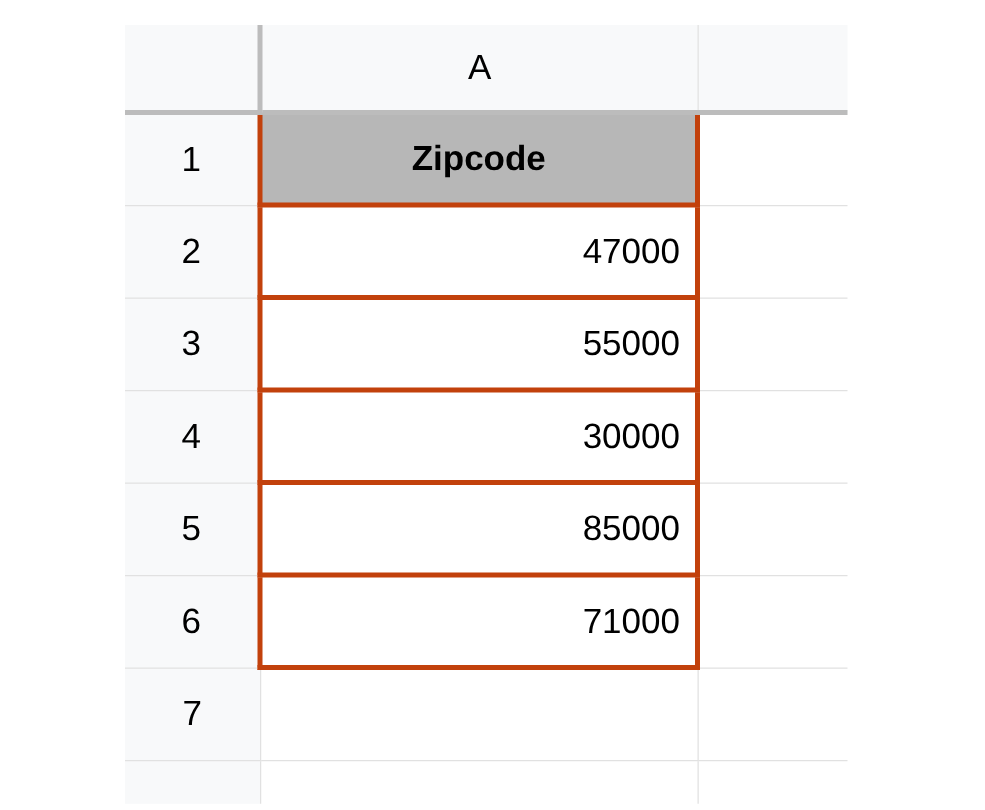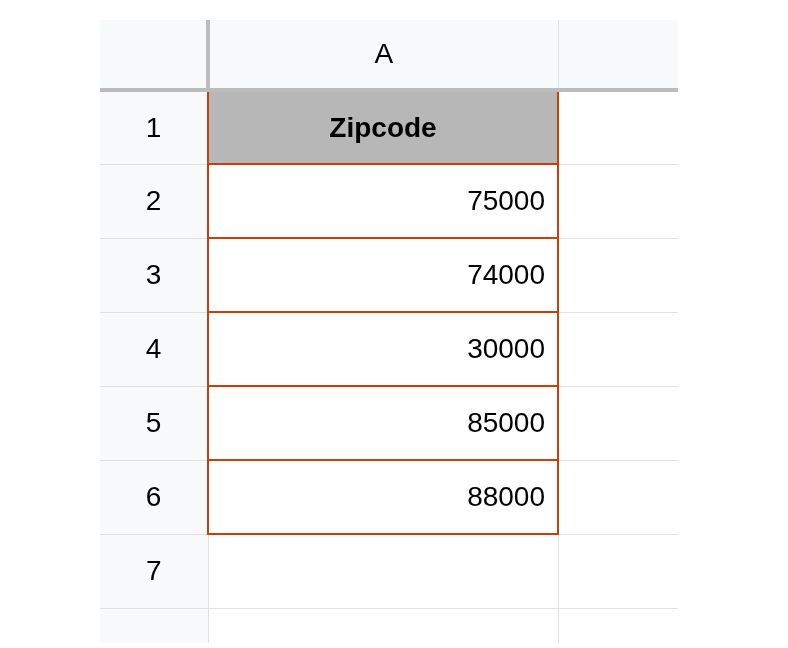--- a/index.html
+++ b/index.html
@@ -50,21 +50,21 @@
       background: #f8f9fa;
       border-right: 1px solid #e1e1e1;
       border-bottom: 1px solid #e1e1e1;
       text-align: center;
       font-weight: 400;
       font-size: 28px;
       color: #3c4043;
       height: 74px;
     }
     .data-cell {
-      border: 2px solid #c2410c;
+      border: 4px solid #c2410c;
       height: 74px;
       padding-right: 12px;
       text-align: right;
       font-size: 28px;
       background: #fff;
     }
     .data-cell.header-cell {
       background: #b7b7b7;
       font-weight: 700;
       text-align: center;
@@ -95,41 +95,41 @@
     <td class="col-header">A</td>
     <td class="blank-header"></td>
   </tr>
   <tr>
     <td class="row-header">1</td>
     <td class="data-cell header-cell">Zipcode</td>
     <td class="blank-right"></td>
   </tr>
   <tr>
     <td class="row-header">2</td>
-    <td class="data-cell">75000</td>
+    <td class="data-cell">47000</td>
     <td class="blank-right"></td>
   </tr>
   <tr>
     <td class="row-header">3</td>
-    <td class="data-cell">74000</td>
+    <td class="data-cell">55000</td>
     <td class="blank-right"></td>
   </tr>
   <tr>
     <td class="row-header">4</td>
     <td class="data-cell">30000</td>
     <td class="blank-right"></td>
   </tr>
   <tr>
     <td class="row-header">5</td>
     <td class="data-cell">85000</td>
     <td class="blank-right"></td>
   </tr>
   <tr>
     <td class="row-header">6</td>
-    <td class="data-cell">88000</td>
+    <td class="data-cell">71000</td>
     <td class="blank-right"></td>
   </tr>
   <tr>
     <td class="row-header">7</td>
     <td class="empty-cell"></td>
     <td class="blank-right"></td>
   </tr>
   <tr class="partial-row">
     <td class="row-header"></td>
     <td class="empty-cell"></td>

